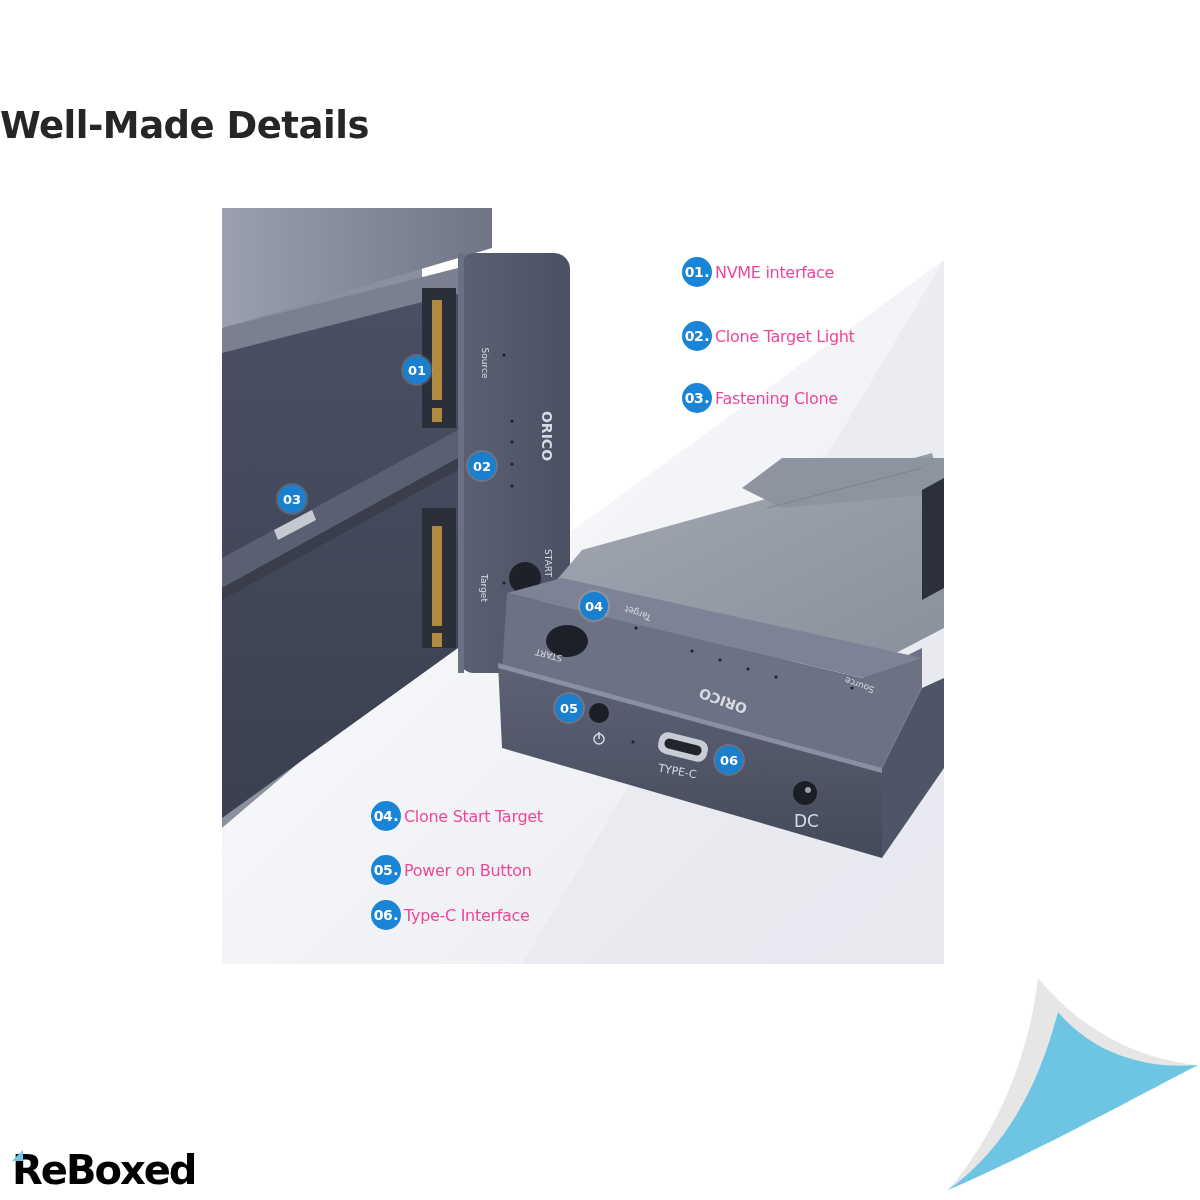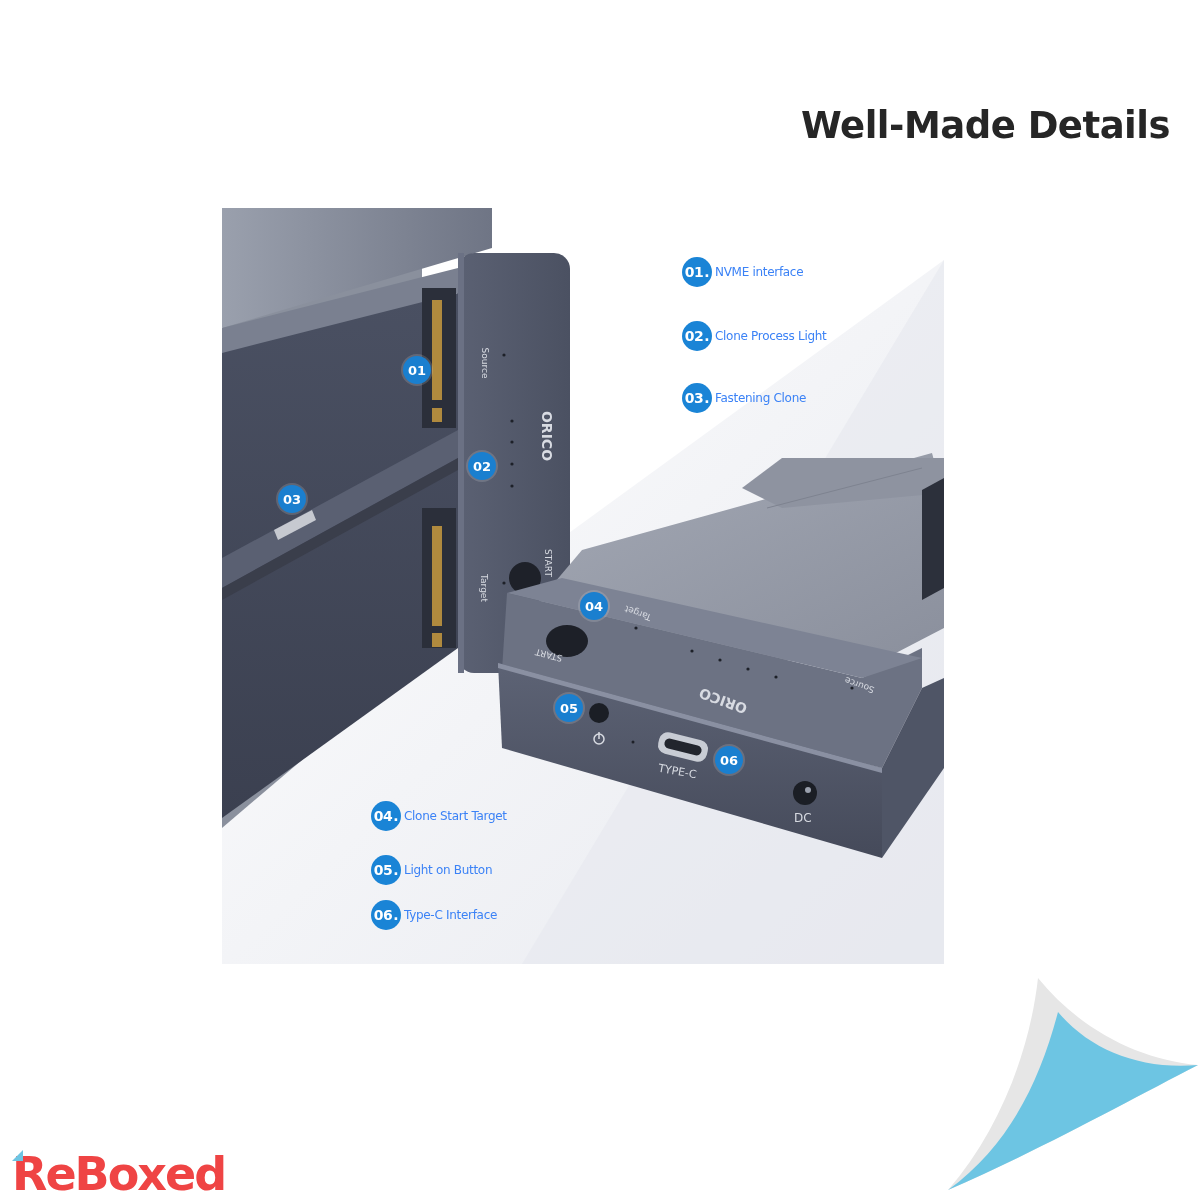--- a/index.html
+++ b/index.html
@@ -1,59 +1,59 @@
 <!DOCTYPE html>
 <html><head>
 <meta charset="utf-8">
 <style>
   * { box-sizing: border-box; margin: 0; padding: 0; }
   html, body { width: 1200px; height: 1200px; background: #ffffff; overflow: hidden; }
   body { position: relative; font-family: "Liberation Sans", "DejaVu Sans", sans-serif; color: #2b2b2b; }
 
   .page-title {
-    position: absolute; left: 0; top: 104px; width: 1170px; text-align: right;
+    position: absolute; left: 0; top: 104px; width: 1170px; text-align: left;
     font-family: "DejaVu Sans", sans-serif; font-weight: bold; font-size: 37px;
     color: #262626; letter-spacing: -0.5px;
   }
 
   .photo {
     position: absolute; left: 222px; top: 208px; width: 722px; height: 756px;
     overflow: hidden; background: #eef0f5;
   }
   .photo svg { position: absolute; left: 0; top: 0; }
 
   .callout {
     position: absolute; display: flex; align-items: center; height: 28px;
   }
   .callout .num {
     width: 30px; height: 30px; border-radius: 50%; background: #1a84d6; color: #ffffff;
     font-family: "DejaVu Sans", sans-serif; font-weight: bold; font-size: 14px;
     display: flex; align-items: center; justify-content: center; letter-spacing: -0.5px;
   }
   .callout .num span.dot { margin-left: 1px; }
   .callout .label {
-    margin-left: 3px; font-family: "DejaVu Sans", sans-serif; font-size: 12px;
-    color: #3b82f6; letter-spacing: -0.3px; white-space: nowrap;
+    margin-left: 3px; font-family: "DejaVu Sans", sans-serif; font-size: 16px;
+    color: #ec4899; letter-spacing: -0.3px; white-space: nowrap;
   }
 
   .marker {
     position: absolute; width: 28px; height: 28px; border-radius: 50%;
     background: #1a7fcf; color: #fff; font-family: "DejaVu Sans", sans-serif;
     font-weight: bold; font-size: 13px; display: flex; align-items: center; justify-content: center;
     box-shadow: 0 0 0 2px rgba(255,255,255,0.15);
   }
 
   .device-text {
     position: absolute; color: #d8dbe2; font-family: "DejaVu Sans", sans-serif;
     font-size: 9px; white-space: nowrap;
   }
 
   .brand {
     position: absolute; left: 12px; top: 1147px; font-family: "DejaVu Sans", sans-serif;
-    font-weight: bold; font-size: 46px; color: #ef4444; letter-spacing: -2px;
+    font-weight: bold; font-size: 40px; color: #000000; letter-spacing: -2px;
   }
   .brand-corner {
     position: absolute; left: 12px; top: 1150px; width: 0; height: 0;
     border-left: 11px solid transparent; border-bottom: 11px solid #6dc5e3;
   }
   .page-curl { position: absolute; left: 940px; top: 960px; }
 </style>
 </head>
 <body>
 
@@ -152,21 +152,21 @@
     <circle cx="411" cy="534" r="1.5" fill="#1d2028"></circle>
 
     <rect x="436" y="528" width="50" height="22" rx="9" fill="#c8ccd4" transform="rotate(14 461 539)"></rect>
     <rect x="442" y="534" width="38" height="10" rx="5" fill="#22252d" transform="rotate(14 461 539)"></rect>
 
     <circle cx="583" cy="585" r="12" fill="#1b1e25"></circle>
     <circle cx="586" cy="582" r="3" fill="#9aa0ad"></circle>
   </svg>
 
   <div class="device-text" style="left:436px; top:557px; font-size:11px; transform:rotate(10deg);">TYPE-C</div>
-  <div class="device-text" style="left:572px; top:603px; font-size:12px;">DC</div>
+  <div class="device-text" style="left:572px; top:603px; font-size:17px;">DC</div>
   <div class="device-text" style="left:313px; top:442px; transform:rotate(195deg);">START</div>
   <div class="device-text" style="left:312px; top:350px; transform:rotate(90deg);">START</div>
   <div class="device-text" style="left:248px; top:150px; transform:rotate(90deg);">Source</div>
   <div class="device-text" style="left:248px; top:375px; transform:rotate(90deg);">Target</div>
   <div class="device-text" style="left:300px; top:220px; font-weight:bold; font-size:14px; transform:rotate(90deg);">ORICO</div>
   <div class="device-text" style="left:622px; top:472px; transform:rotate(200deg);">Source</div>
   <div class="device-text" style="left:402px; top:400px; transform:rotate(200deg);">Target</div>
   <div class="device-text" style="left:476px; top:485px; font-weight:bold; font-size:14px; transform:rotate(200deg);">ORICO</div>
 
   <div class="marker" style="left:181px; top:148px;">01</div>
@@ -182,21 +182,21 @@
       <span>01</span>
       <span class="dot">.</span>
     </div>
   <span class="label">NVME interface</span>
 </div>
 <div class="callout" style="left:682px; top:322px;">
   <div class="num">
       <span>02</span>
       <span class="dot">.</span>
     </div>
-  <span class="label">Clone Process Light</span>
+  <span class="label">Clone Target Light</span>
 </div>
 <div class="callout" style="left:682px; top:384px;">
   <div class="num">
       <span>03</span>
       <span class="dot">.</span>
     </div>
   <span class="label">Fastening Clone</span>
 </div>
 
 <div class="callout" style="left:371px; top:802px;">
@@ -204,21 +204,21 @@
       <span>04</span>
       <span class="dot">.</span>
     </div>
   <span class="label">Clone Start Target</span>
 </div>
 <div class="callout" style="left:371px; top:856px;">
   <div class="num">
       <span>05</span>
       <span class="dot">.</span>
     </div>
-  <span class="label">Light on Button</span>
+  <span class="label">Power on Button</span>
 </div>
 <div class="callout" style="left:371px; top:901px;">
   <div class="num">
       <span>06</span>
       <span class="dot">.</span>
     </div>
   <span class="label">Type-C Interface</span>
 </div>
 
 <div class="brand">ReBoxed</div>

